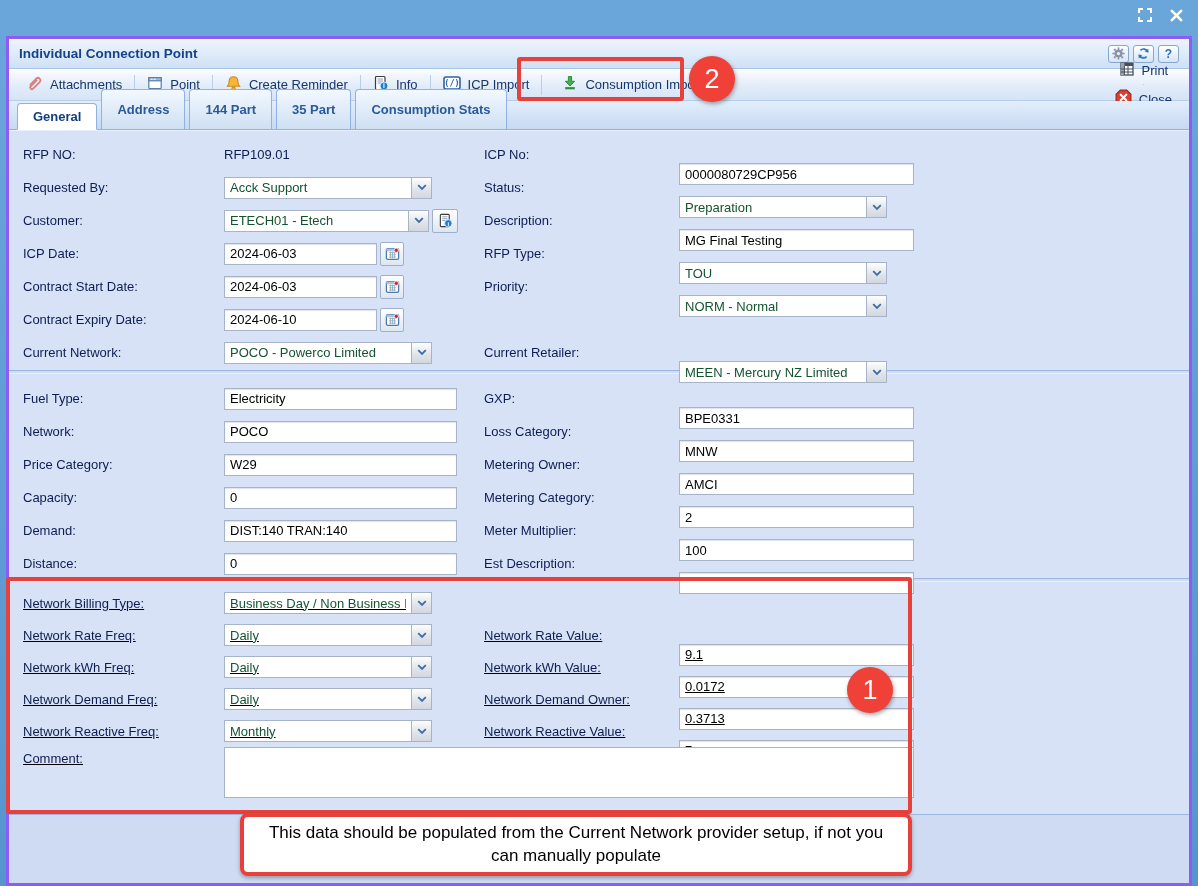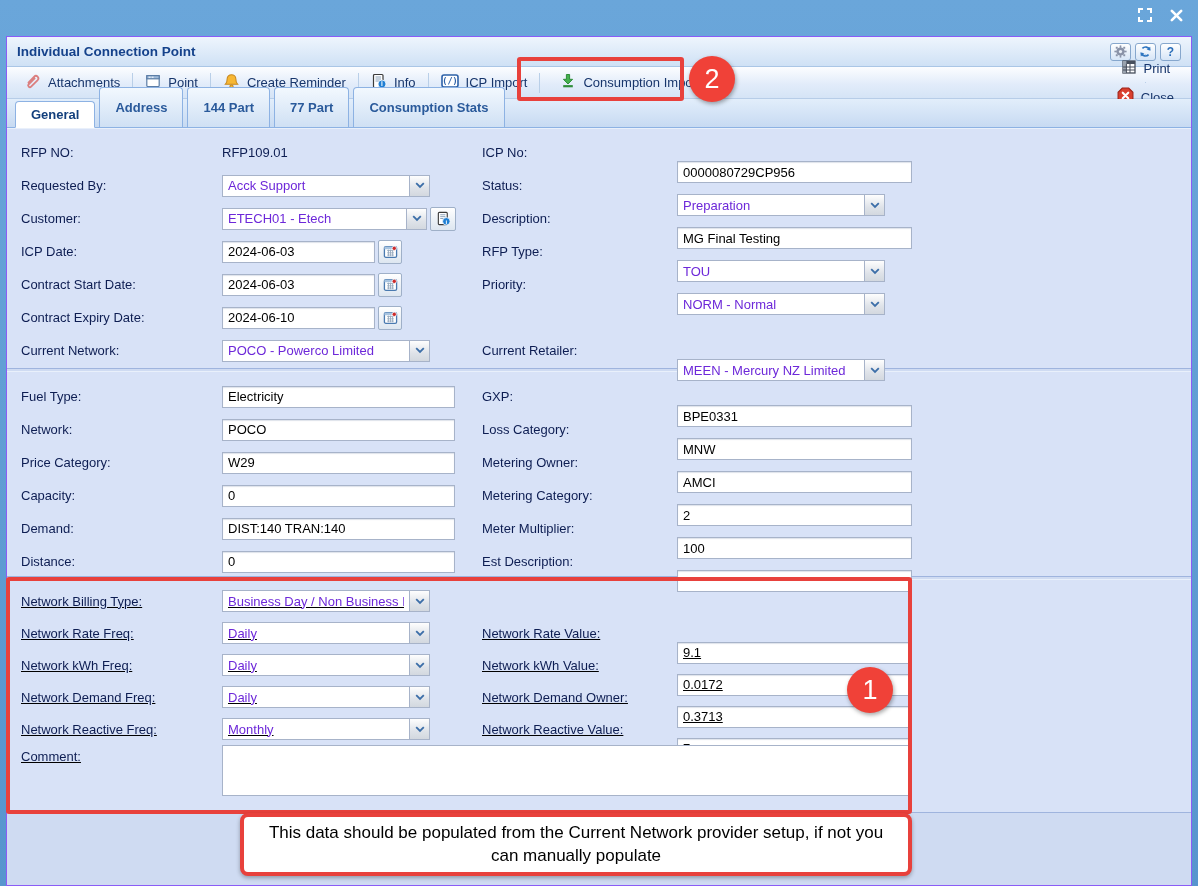--- a/index.html
+++ b/index.html
@@ -10,21 +10,21 @@
     font-size:13px; position:relative;
   }
 
   
   .titlebar-icons { position:absolute; top:7px; right:14px; display:flex; gap:16px; z-index:5; }
   .titlebar-icons span { display:flex; align-items:center; justify-content:center; cursor:pointer; }
 
   
   .dialog {
     position:absolute; left:6px; top:36px; width:1186px; height:850px;
-    background:#cfdbf2; border:1px solid #8b5cf6; display:flex; flex-direction:column;
+    background:#cfdbf2; border:3px solid #8b5cf6; display:flex; flex-direction:column;
   }
 
   .dlg-header {
     height:30px; flex:0 0 30px; display:flex; align-items:center; padding:0 10px;
     background:linear-gradient(#eef5fd,#cfe1f5); border-bottom:1px solid #aac6e6;
   }
   .dlg-title { font-weight:bold; font-size:13.5px; color:#15428b; }
   .dlg-tools { margin-left:auto; display:flex; gap:4px; }
   .dlg-tool {
     width:21px; height:18px; border:1px solid #86a7cd; border-radius:3px;
@@ -76,21 +76,21 @@
 
   .static-val { color:#0d1d52; }
   input.txt {
     width:100%; height:22px; border:1px solid #a7b3c9; background:#fff; color:#000;
     font:13px "Liberation Sans","DejaVu Sans",sans-serif; padding:0 5px; outline:none;
     box-shadow:inset 0 1px 1px rgba(120,140,170,.25);
   }
   .combo { display:flex; height:22px; border:1px solid #a7b3c9; background:#fff; width:100%;
            box-shadow:inset 0 1px 1px rgba(120,140,170,.25); }
   .combo input { flex:1; min-width:0; border:none; height:20px; padding:0 5px; outline:none;
-                 font:13px "Liberation Sans","DejaVu Sans",sans-serif; color:#6d28d9; background:#fff; }
+                 font:13px "Liberation Sans","DejaVu Sans",sans-serif; color:#14532d; background:#fff; }
   .trigger { width:20px; flex:0 0 20px; border-left:1px solid #a7b3c9; cursor:pointer;
              background:linear-gradient(#fefefe,#dfe3e9 60%,#d3d8df);
              display:flex; align-items:center; justify-content:center; }
   .combo.short { width:205px; flex:0 0 205px; }
   .side-btn { width:26px; height:24px; margin-left:3px; flex:0 0 26px; cursor:pointer;
               border:1px solid #9fb0c8; border-radius:2px;
               background:linear-gradient(#ffffff,#dde6f0);
               display:flex; align-items:center; justify-content:center; }
   .date-wrap { display:flex; align-items:center; }
   .date-wrap input.txt { width:153px; flex:0 0 153px; }
@@ -268,21 +268,21 @@
     <div class="tab active">
         <span>General</span>
       </div>
     <div class="tab">
         <span>Address</span>
       </div>
     <div class="tab">
         <span>144 Part</span>
       </div>
     <div class="tab">
-        <span>77 Part</span>
+        <span>35 Part</span>
       </div>
     <div class="tab">
         <span>Consumption Stats</span>
       </div>
   </div>
 
   <div class="form-body">
       <div class="panel p1">
         <div class="row">
           <label class="lbl">RFP NO:</label>

